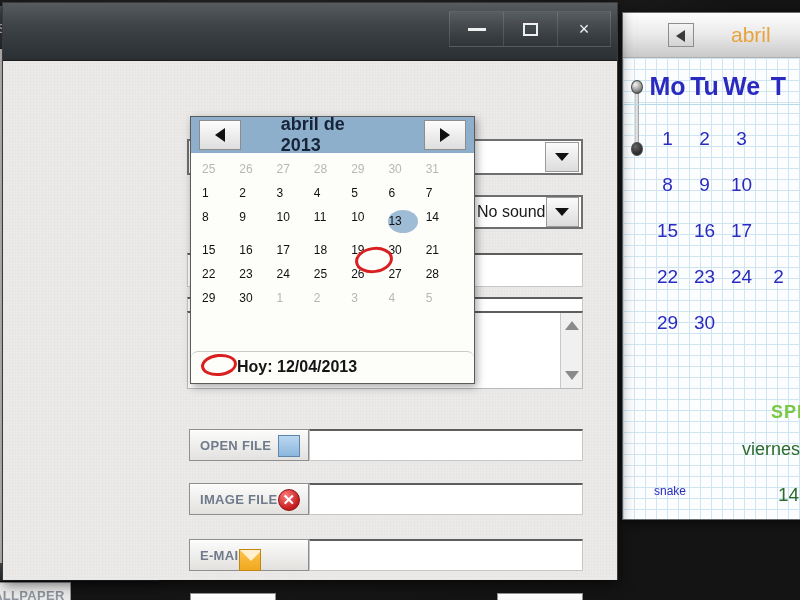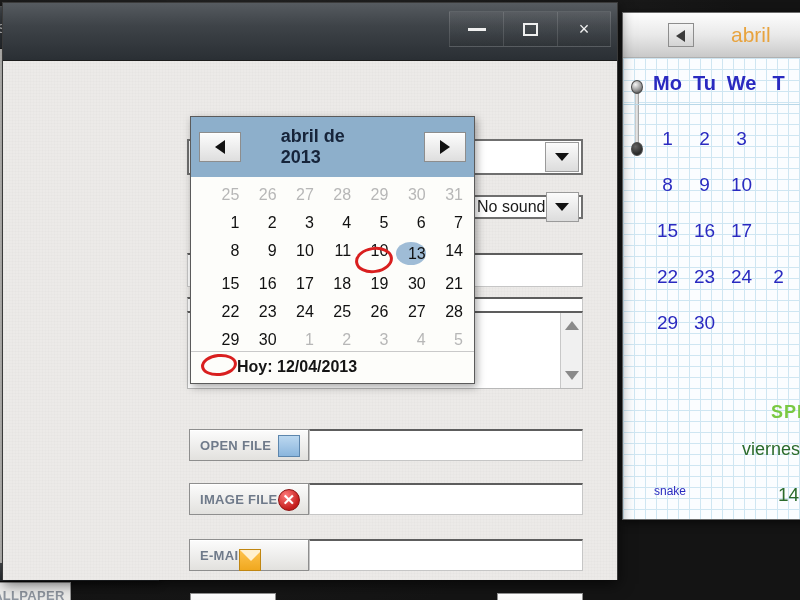--- a/index.html
+++ b/index.html
@@ -118,21 +118,21 @@
   }
   .rw-body {
     position:relative; height:463px;
     background:
       repeating-linear-gradient(0deg,#cfe6f2 0 1px, transparent 1px 11px),
       repeating-linear-gradient(90deg,#cfe6f2 0 1px, transparent 1px 11px),
       #fbfdff;
   }
   .rw-dow {
     position:absolute; top:14px; left:26px; display:flex;
-    color:#2a2ac0; font-size:20px; font-weight:700;
+    color:#2a2ac0; font-size:25px; font-weight:700;
   }
   .rw-dow span { width:37px; text-align:center; }
   .rw-sep { position:absolute; left:0; top:46px; width:100%; height:1px; background:#b9d8e8; }
   .rw-grid { position:absolute; top:58px; left:26px; }
   .rw-grid .rw-row { display:flex; }
   .rw-grid .rw-cell { width:37px; text-align:center; font-size:19px; color:#2a2ac0; padding:12px 0; }
   .rw-sp {
     position:absolute; right:10px; top:344px;
     color:#7ac943; font-size:18px; font-weight:700; letter-spacing:1px;
   }
@@ -218,21 +218,21 @@
     border:1px solid #9a9a9a;
     display:flex; align-items:center; justify-content:center;
   }
   .combo-arrow:after{
     content:""; border-left:7px solid transparent; border-right:7px solid transparent;
     border-top:8px solid #111;
   }
 
   
   .sound-combo {
-    position:absolute; left:466px; top:134px; width:114px; height:24px;
+    position:absolute; left:466px; top:134px; width:114px; height:34px;
     background:#fff; border:2px solid #6f6f6f;
     display:flex; align-items:center;
   }
   .sound-combo .txt { flex:1; padding-left:6px; font-size:16px; color:#1a1a1a; white-space:nowrap; }
 
   
   .field {
     position:absolute; background:#fff;
     border-top:2px solid #5d5d5d; border-left:1px solid #c6c6c6;
     border-right:1px solid #c6c6c6; border-bottom:1px solid #c6c6c6;
@@ -308,21 +308,21 @@
 
   
   .cal-popup {
     position:absolute; left:190px; top:116px; width:285px; height:268px;
     background:#fdfdfa;
     border:1px solid #5b5b5b;
     box-shadow:2px 3px 8px rgba(0,0,0,.35);
     z-index:40;
   }
   .cal-head {
-    height:60px; background:#8dafcb;
+    height:36px; background:#8dafcb;
     display:flex; align-items:center; justify-content:space-between;
     padding:9px 8px;
     gap:40px;
   }
   .cal-nav {
     width:44px; height:30px;
     background:linear-gradient(180deg,#fdfdfd,#dedede);
     border:1px solid #8d8d8d;
     box-shadow:inset 0 1px 0 #fff;
     display:flex; align-items:center; justify-content:center;
@@ -333,33 +333,33 @@
   .cal-dows {
     display:flex; padding:4px 5px 2px 5px;
     border-bottom:2px solid #333; margin:0 6px;
   }
   .cal-dows span {
     width:38px; text-align:center; font-size:14px; color:#9aa0a6;
   }
   .cal-weeks { padding:4px 11px 0 11px; }
   .cal-week { display:flex; }
   .cal-day {
-    width:38px; text-align:right; font-size:16px; color:#111;
+    width:38px; text-align:left; font-size:12px; color:#111;
     padding:5px 0; position:relative;
   }
   .cal-day.dim { color:#b7b7b7; }
   .cal-day.sel span {
     display:inline-block; width:30px; height:23px; line-height:23px;
     background:#9fbcd6; border-radius:50%; color:#111;
   }
   .cal-today {
     position:absolute; left:0; bottom:0; width:100%;
     border-top:1px solid #c9c9c9;
     padding:6px 0 7px 46px;
-    font-size:16px; font-weight:700; color:#141414;
+    font-size:16px; font-weight:700; color:#141414;border-radius:7px;
   }
   
   .ink {
     position:absolute; border:3px solid #d91f1f; border-radius:50%;
     pointer-events:none; z-index:50;
   }
   .ink-12 { left:355px; top:247px; width:38px; height:26px; transform:rotate(-8deg); }
   .ink-hoy { left:201px; top:354px; width:36px; height:22px; transform:rotate(-6deg); }
 </style>
 </head>

